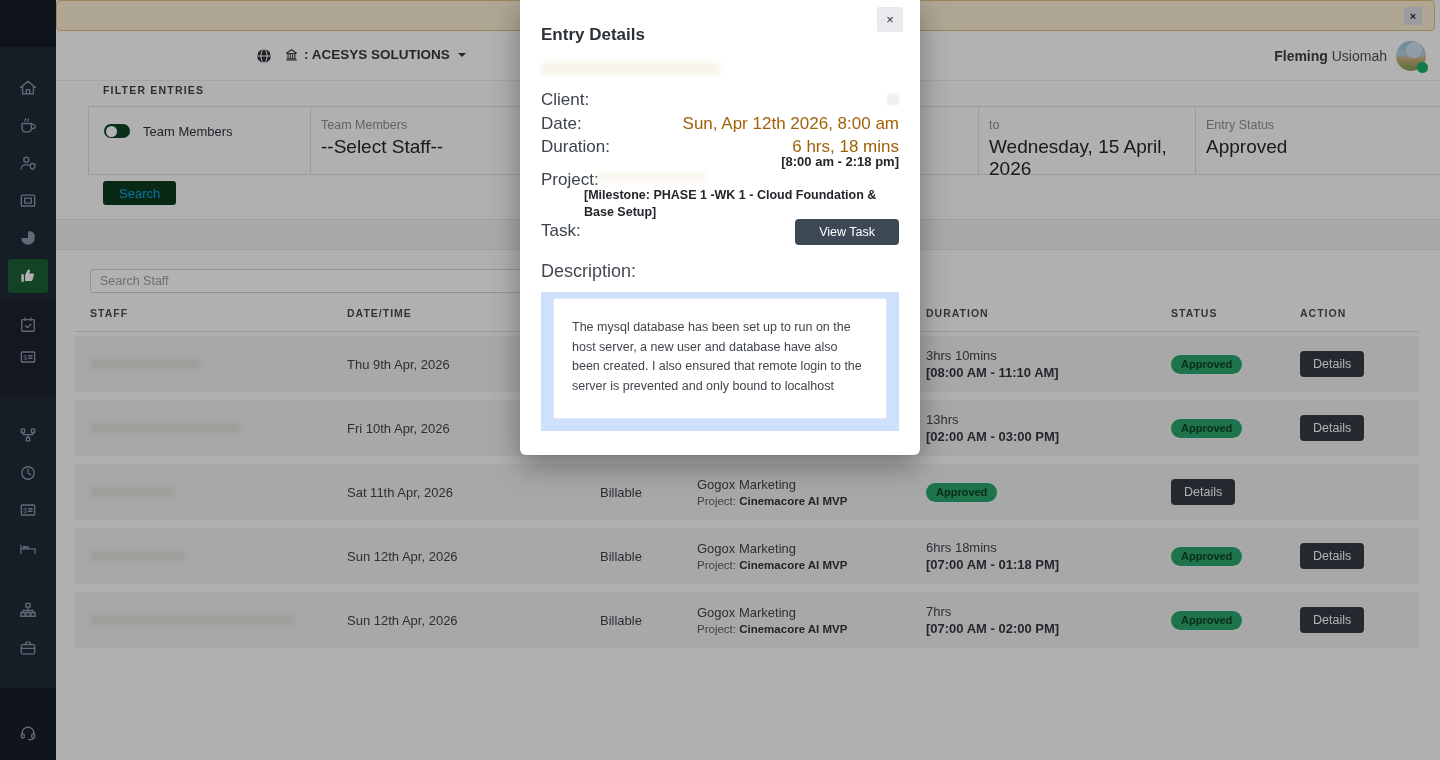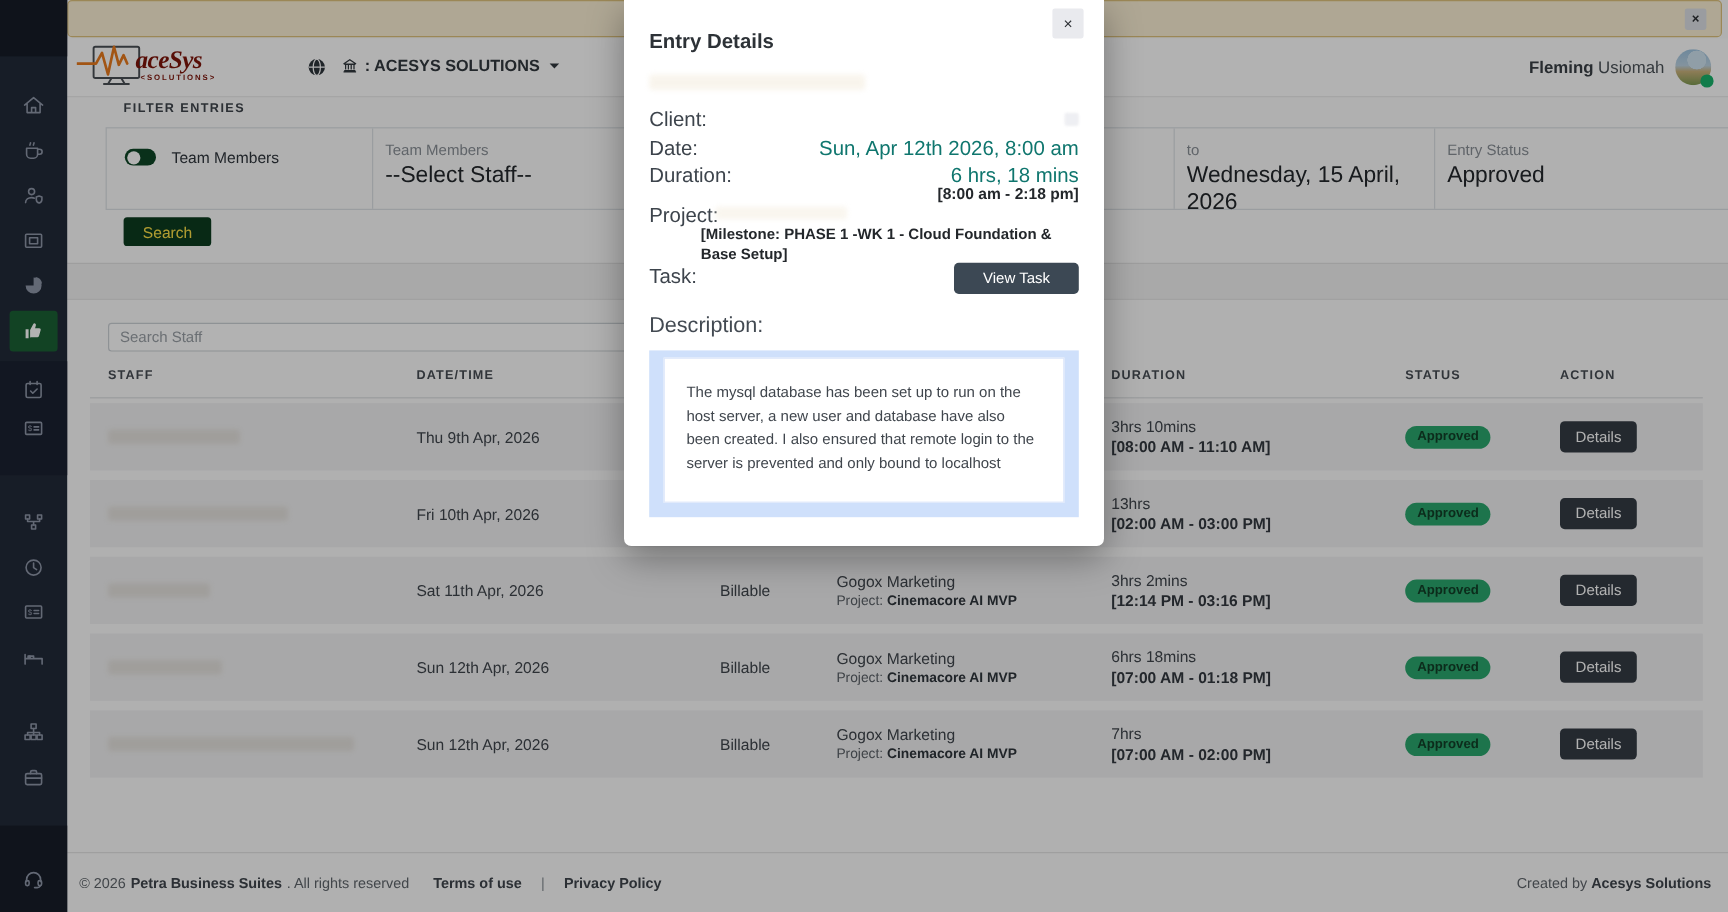--- a/index.html
+++ b/index.html
@@ -57,21 +57,21 @@
   .fcell:last-child{border-right:none;}
   .fcell-toggle{display:flex;align-items:flex-start;padding-top:17px;gap:13px;}
   .toggle{width:26px;height:14px;border-radius:8px;background:#0d4526;position:relative;
       flex:none;cursor:pointer;margin-left:5px;}
   .knob{position:absolute;left:2px;top:1.5px;width:11px;height:11px;border-radius:50%;background:#fff;}
   .toggle-label{font-size:13px;color:#2f353c;}
   .flabel{font-size:12.5px;color:#8a9097;margin-bottom:4px;}
   .fvalue{font-size:19px;color:#23272b;}
   .fcaret{position:absolute;right:14px;top:33px;width:0;height:0;border-left:4px solid transparent;
       border-right:4px solid transparent;border-top:4px solid #555;}
-  .search-btn{position:absolute;left:47px;top:101px;background:#0c3b1f;color:#fde047;font-size:13px;
+  .search-btn{position:absolute;left:47px;top:101px;background:#0c3b1f;color:#0ea5e9;font-size:13px;
       border:none;border-radius:3px;padding:4px 16px;height:24px;cursor:pointer;}
   .divider-band{position:absolute;left:0;right:0;top:139px;height:31px;background:#f3f3f3;
       border-top:1px solid #e3e3e3;border-bottom:1px solid #e7e7e7;box-sizing:border-box;}
   .search-staff{position:absolute;left:34px;top:189px;width:500px;height:24px;border:1px solid #ccd1d6;
       border-radius:3px;font-size:12.5px;padding:0 9px;color:#23272b;background:#fff;
       box-sizing:border-box;font-family:"Liberation Sans",sans-serif;}
   .search-staff::placeholder{color:#9aa0a6;}
 
   .thead{position:absolute;left:19px;top:227px;width:1344px;height:24px;display:grid;
       grid-template-columns:257px 253px 97px 229px 245px 129px 1fr;border-bottom:1px solid #dcdfe2;
@@ -108,21 +108,21 @@
       border-radius:0 0 6px 6px;box-shadow:0 10px 30px rgba(0,0,0,.35);z-index:60;}
   .m-close{position:absolute;top:7px;right:17px;width:26px;height:25px;background:#e9eaee;border:none;
       border-radius:2px;font-size:13px;color:#2b2f33;display:flex;align-items:center;
       justify-content:center;padding:0;cursor:pointer;}
   .m-title{position:absolute;left:21px;top:25px;font-size:17px;font-weight:600;color:#2d3237;}
   .m-redacted{position:absolute;left:21px;top:62px;width:180px;height:13px;background:#f0e6d2;
       opacity:.4;filter:blur(2px);border-radius:3px;}
   .m-row{position:absolute;left:21px;right:21px;display:flex;justify-content:space-between;
       font-size:17px;align-items:baseline;}
   .m-label{color:#3d444c;}
-  .m-value{color:#0f766e;text-align:right;}
+  .m-value{color:#a16207;text-align:right;}
   .m-faintmark{width:12px;height:11px;background:#e8e9ee;opacity:.7;filter:blur(1px);border-radius:2px;}
   .m-range{position:absolute;right:21px;top:154px;font-size:13px;font-weight:700;color:#23272b;}
   .m-redacted2{position:absolute;left:76px;top:172px;width:110px;height:11px;background:#f0e6d2;
       opacity:.35;filter:blur(2px);border-radius:3px;}
   .m-milestone{position:absolute;left:64px;top:187px;width:318px;font-size:12.5px;font-weight:700;
       line-height:17px;color:#23272b;}
   .m-viewtask{position:absolute;right:21px;top:219px;background:#3c4854;color:#fff;border:none;
       border-radius:4px;font-size:12.5px;padding:6px 24px;cursor:pointer;
       font-family:"Liberation Sans",sans-serif;}
   .m-desc-label{position:absolute;left:21px;top:261px;font-size:18px;color:#434a52;}
@@ -237,30 +237,20 @@
           <path d="M19 18a4 4 0 0 1-4 2h-2"></path>
         </svg>
     </div>
   </aside>
 
   <div class="banner">
     <button class="banner-close">×</button>
   </div>
 
   <header class="header">
-    <div class="logo">
-      <svg width="160" height="40" viewBox="0 0 160 40">
-        <rect x="14" y="3" width="38" height="26" rx="1.5" fill="#ffffff" stroke="#4a4f55" stroke-width="1.6"></rect>
-        <path d="M29 29l-3 5h14l-3-5" fill="none" stroke="#4a4f55" stroke-width="1.6"></path>
-        <path d="M22 34h22" stroke="#4a4f55" stroke-width="1.6"></path>
-        <path d="M0 17h16l5-9 5 18 5-23 4 15 4-8 3 7" fill="none" stroke="#e87a1e" stroke-width="2.2" stroke-linejoin="round" stroke-linecap="round"></path>
-      </svg>
-      <span class="logo-text">aceSys</span>
-      <span class="logo-sub">&lt;SOLUTIONS&gt;</span>
-    </div>
 
     <span class="globe">
       <svg width="16" height="16" viewBox="0 0 16 16">
           <circle cx="8" cy="8" r="6.8" fill="#2f353c"></circle>
           <ellipse cx="8" cy="8" rx="3" ry="6.8" fill="none" stroke="#ffffff" stroke-width="1"></ellipse>
           <path d="M1.2 8h13.6" stroke="#ffffff" stroke-width="1"></path>
         </svg>
     </span>
 
     <div class="org">
@@ -365,24 +355,20 @@
       <div class="trow">
         <div>
             <div class="blurbar" style="width:85px"></div>
           </div>
         <div>Sat 11th Apr, 2026</div>
         <div>Billable</div>
         <div>
           <div>Gogox Marketing</div>
           <div class="cl2"><span>Project:</span> <span class="proj">Cinemacore AI MVP</span></div>
         </div>
-        <div>
-          <div>3hrs 2mins</div>
-          <div class="range">[12:14 PM - 03:16 PM]</div>
-        </div>
         <div><span class="badge">Approved</span></div>
         <div><button class="details-btn">Details</button></div>
       </div>
 
       <div class="trow">
         <div>
             <div class="blurbar" style="width:95px"></div>
           </div>
         <div>Sun 12th Apr, 2026</div>
         <div>Billable</div>
@@ -412,31 +398,20 @@
           <div>7hrs</div>
           <div class="range">[07:00 AM - 02:00 PM]</div>
         </div>
         <div><span class="badge">Approved</span></div>
         <div><button class="details-btn">Details</button></div>
       </div>
 
     </div>
   </main>
 
-  <footer class="footer">
-    <div class="f-left">
-      <span>© 2026</span>
-      <span class="b">Petra Business Suites</span>
-      <span>. All rights reserved</span>
-      <span class="f-link f-terms">Terms of use</span>
-      <span class="f-sep">|</span>
-      <span class="f-link">Privacy Policy</span>
-    </div>
-    <div class="f-right"><span>Created by </span><span class="b">Acesys Solutions</span></div>
-  </footer>
 
   <div class="overlay"></div>
 
   <div class="modal">
     <button class="m-close">×</button>
     <div class="m-title">Entry Details</div>
     <div class="m-redacted"></div>
 
     <div class="m-row" style="top:90px">
       <span class="m-label">Client:</span>

